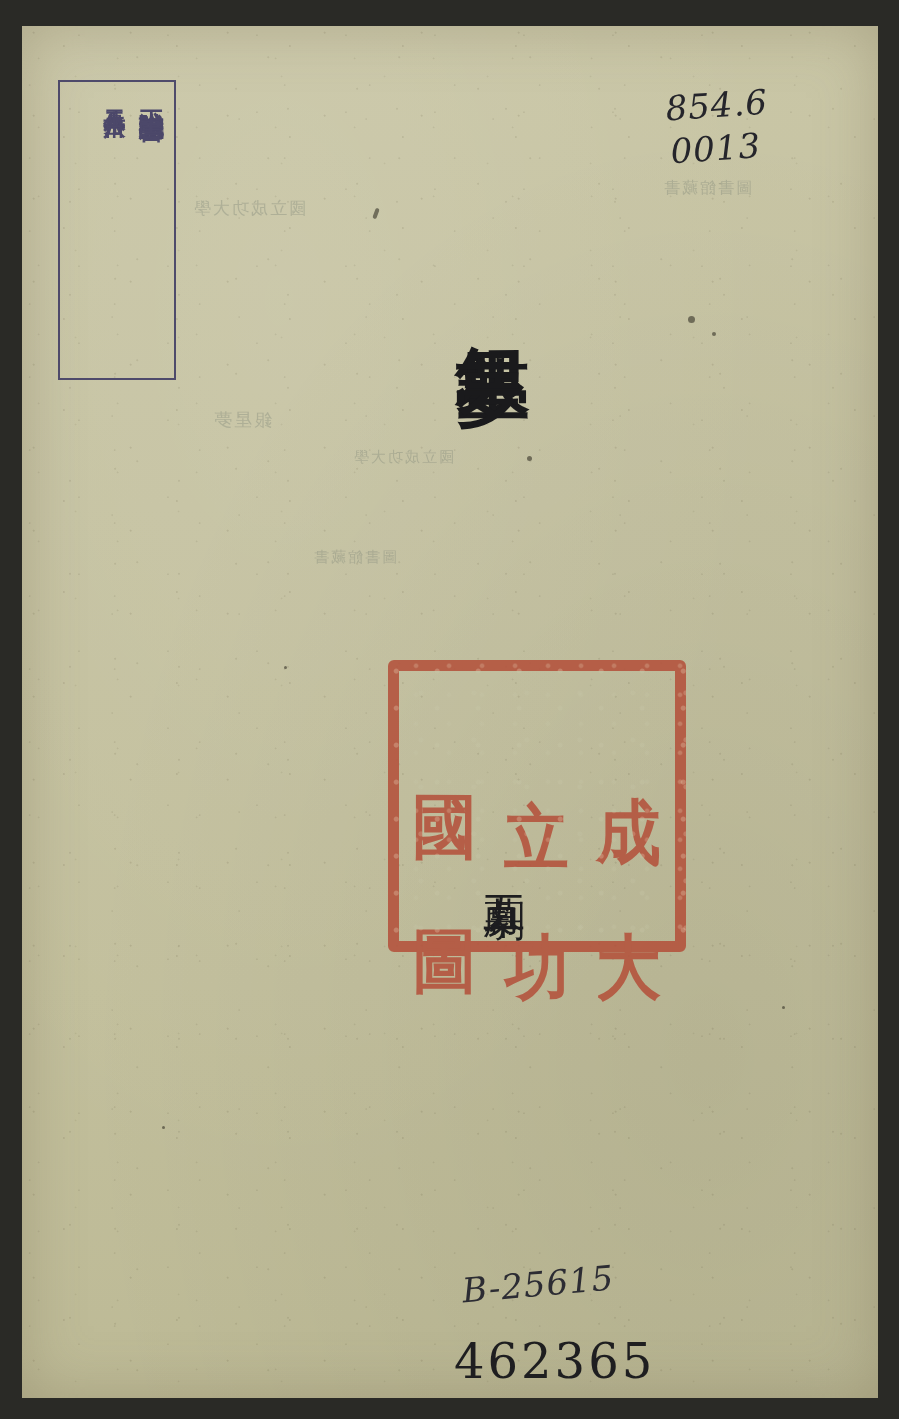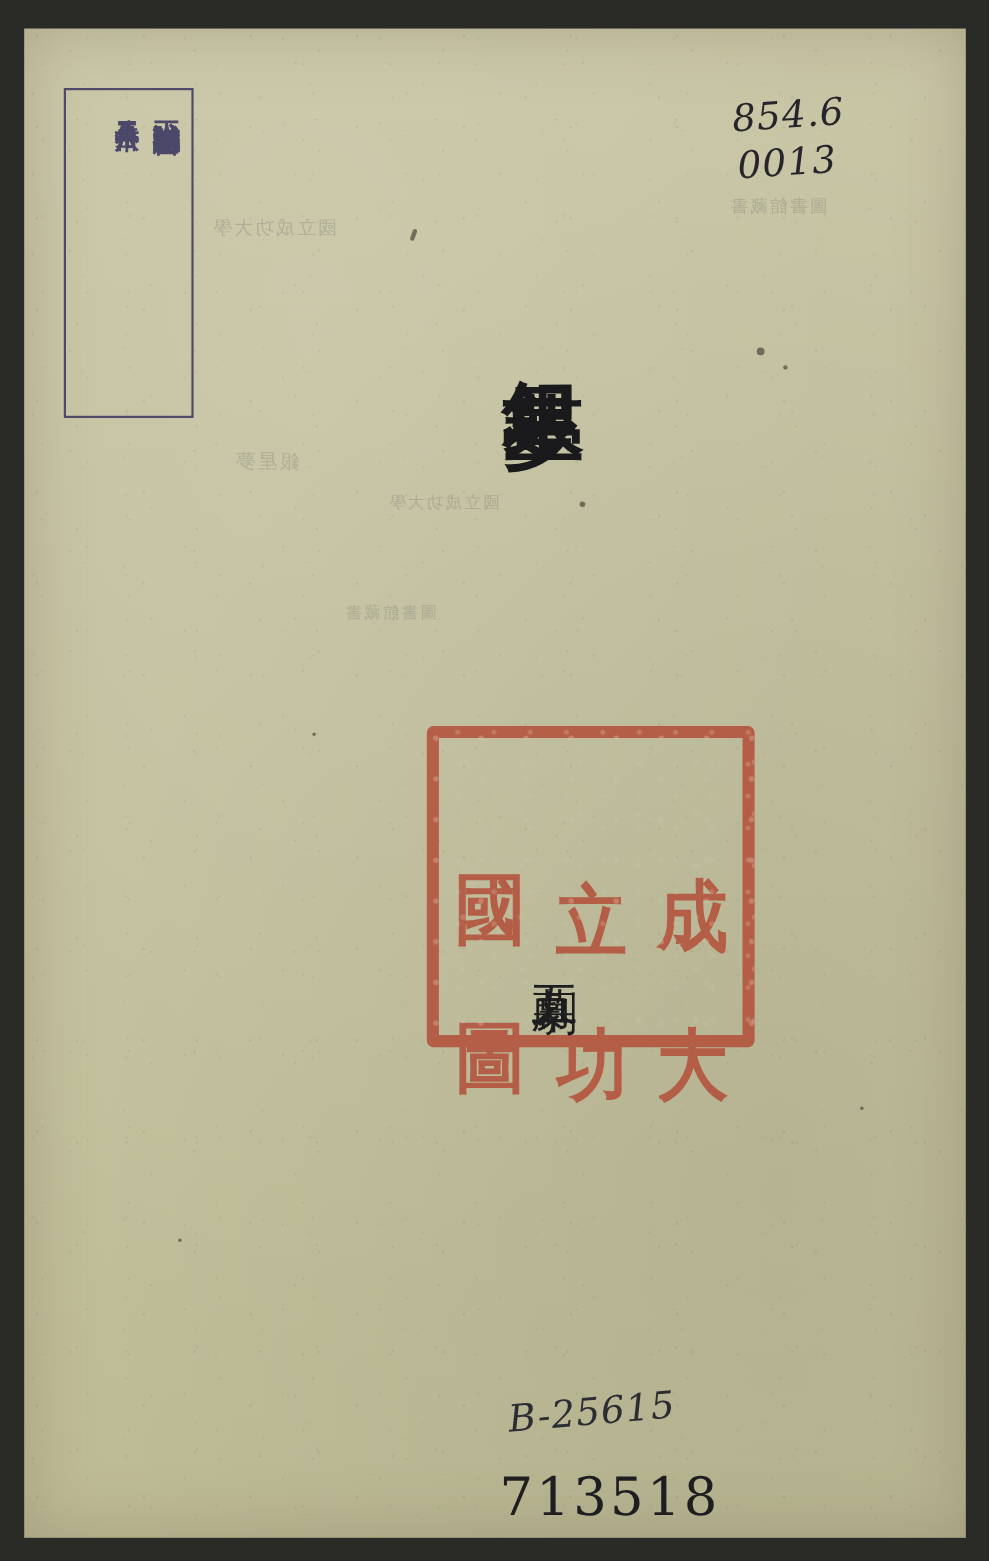--- a/index.html
+++ b/index.html
@@ -263,15 +263,15 @@
         <div class="cell">功</div>
         <div class="cell">大</div>
       </div>
       <div class="seal-texture"></div>
     </div>
 
     <div id="subtitle">五幕劇</div>
 
     <div class="handwriting" id="callnum-bottom">B-25615</div>
 
-    <div id="accession">713518</div>
+    <div id="accession">462365</div>
   </div>
 </div>
 
 </body></html>

